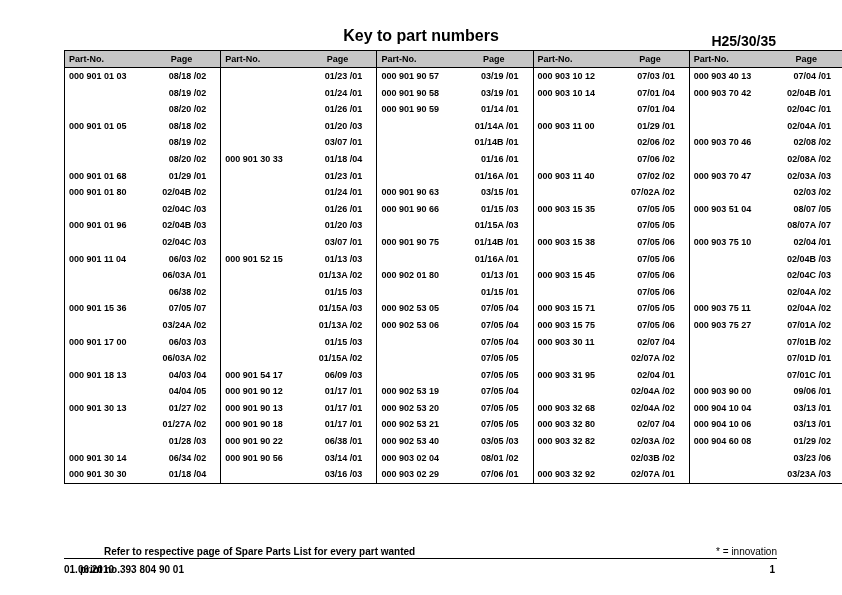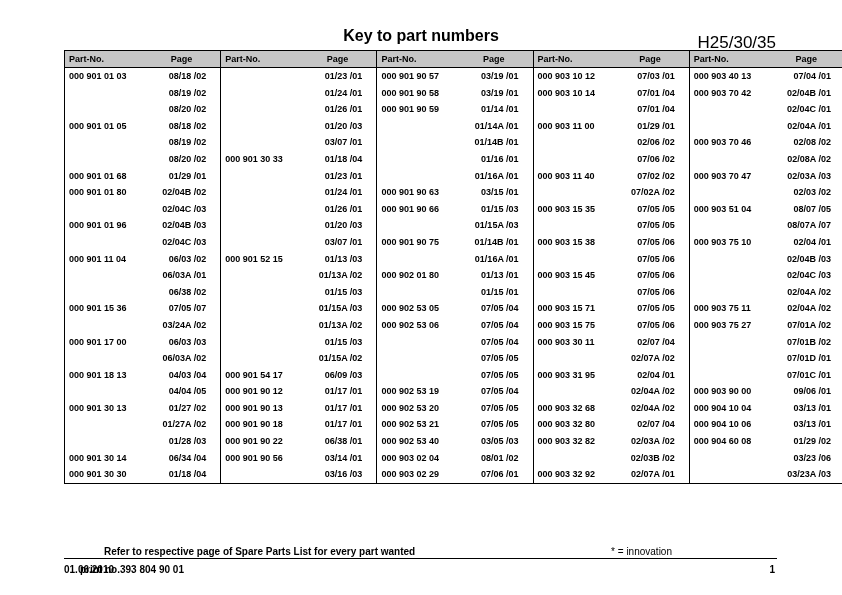--- a/index.html
+++ b/index.html
@@ -4,42 +4,42 @@
 <style>
   * { margin:0; padding:0; box-sizing:border-box; }
   html,body { background:#ffffff; }
   body {
     width:842px; height:595px; position:relative;
     font-family:"Liberation Sans", sans-serif; color:#000;
     overflow:hidden;
   }
   .hdr { position:absolute; top:27px; left:0; width:100%; height:18px; }
   .title { text-align:center; font-size:16px; font-weight:bold; }
-  .docref { position:absolute; top:6px; right:66px; font-size:17px; font-weight:normal; }
+  .docref { position:absolute; top:6px; right:66px; font-size:14px; font-weight:bold; }
 
   .table-wrap { position:absolute; top:50px; left:64px; width:782px; }
   table { width:100%; border-collapse:collapse; border:1.5px solid #000; table-layout:fixed; }
   th {
     font-size:9px; font-weight:bold; text-align:left;
     padding:3px 4px 3px 4px; border-bottom:1px solid #000; height:17px;
   }
   th.page-h { text-align:right; padding-right:28px; }
   td {
     font-size:9px; font-weight:bold; height:16.6px; line-height:16.6px;
     padding:0 4px; white-space:nowrap; overflow:hidden;
   }
   td.page { text-align:right; padding-right:14px; }
   .grp-start { border-left:1px solid #000; }
 
   .footnote-row {
     position:absolute; top:546px; left:64px; width:713px;
     display:flex; justify-content:space-between; font-size:10px;
   }
   .footnote { font-weight:bold; margin-left:40px; }
-  .innovation { margin-right:105px; }
+  .innovation { }
   .rule { position:absolute; top:558px; left:64px; width:713px; border-top:1.5px solid #000; }
   .bottom-row { position:absolute; top:564px; left:64px; width:713px; height:14px; font-size:10px; font-weight:bold; }
   .date { position:absolute; left:0; top:0; }
   .printno { position:absolute; left:16px; top:0; width:100%; }
   .pagenum { position:absolute; right:2px; top:0; }
 </style>
 </head>
 <body>
 
 <div class="page">
@@ -349,21 +349,21 @@
             <td class="page">06/38 /01</td>
             <td class="part grp-start">000 902 53 40</td>
             <td class="page">03/05 /03</td>
             <td class="part grp-start">000 903 32 82</td>
             <td class="page">02/03A /02</td>
             <td class="part grp-start">000 904 60 08</td>
             <td class="page">01/29 /02</td>
           </tr>
           <tr>
             <td class="part">000 901 30 14</td>
-            <td class="page">06/34 /04</td>
+            <td class="page">06/34 /02</td>
             <td class="part grp-start">000 901 90 56</td>
             <td class="page">03/14 /01</td>
             <td class="part grp-start">000 903 02 04</td>
             <td class="page">08/01 /02</td>
             <td class="part grp-start"></td>
             <td class="page">02/03B /02</td>
             <td class="part grp-start"></td>
             <td class="page">03/23 /06</td>
           </tr>
           <tr>

